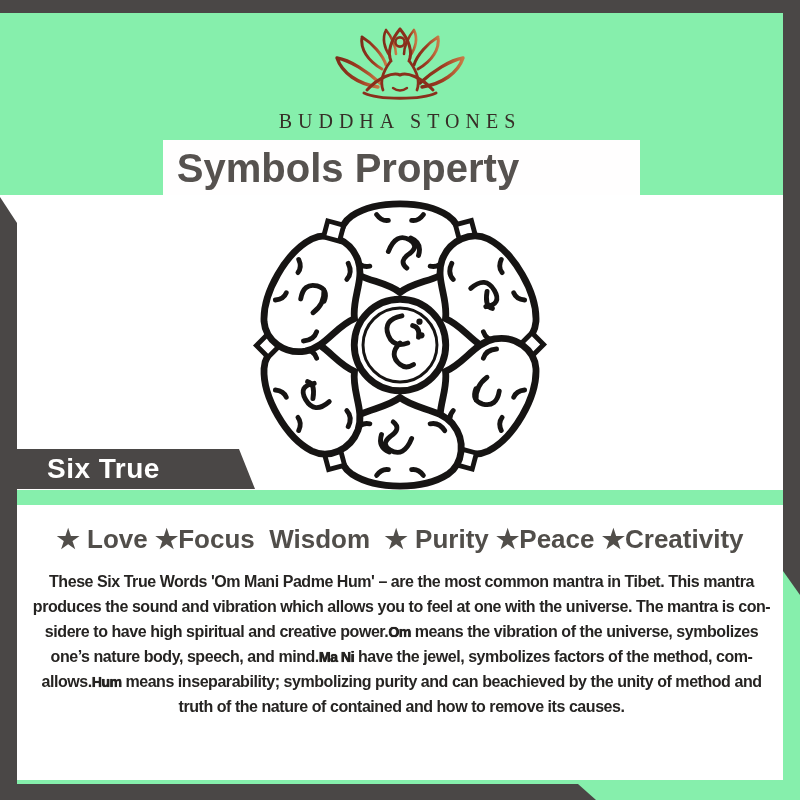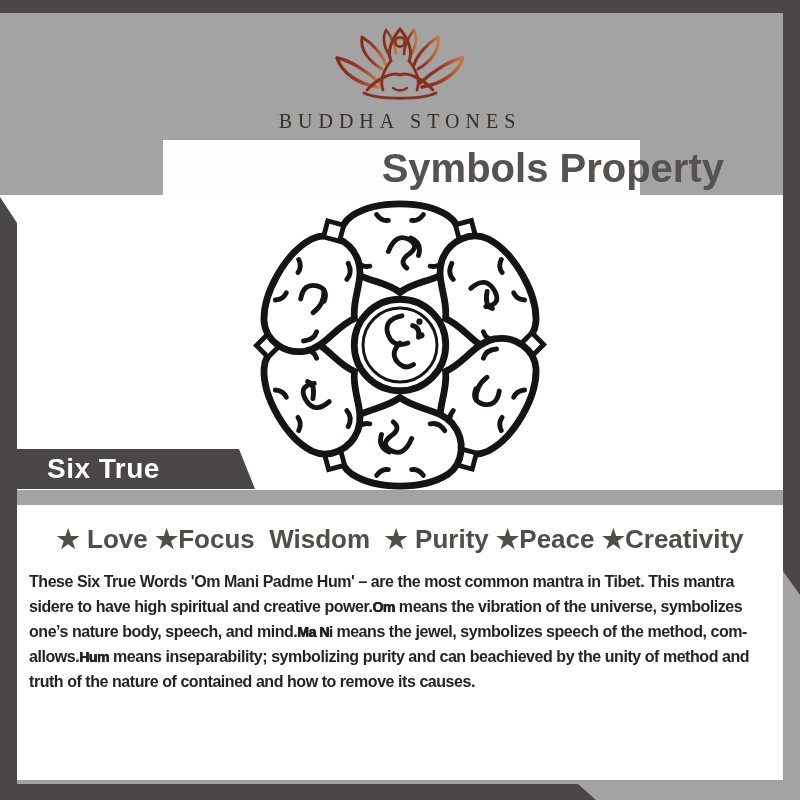--- a/index.html
+++ b/index.html
@@ -1,52 +1,52 @@
 <!DOCTYPE html>
 <html><head>
 <meta charset="utf-8">
 <style>
   html,body{margin:0;padding:0;}
   #stage{
     position:relative;width:800px;height:800px;overflow:hidden;
-    background:#a3a3a3;font-family:"Liberation Sans",sans-serif;
+    background:#86efac;font-family:"Liberation Sans",sans-serif;
   }
   
   .bar-top{position:absolute;left:0;top:0;width:800px;height:13px;background:#4a4746;}
   .strip-right{position:absolute;left:783px;top:13px;width:17px;height:582px;background:#4a4746;
     clip-path:polygon(0 0,100% 0,100% 100%,0 calc(100% - 24px));}
   .strip-left{position:absolute;left:0;top:197px;width:17px;height:603px;background:#4a4746;
     clip-path:polygon(0 0,100% 26px,100% 100%,0 100%);}
   .bar-bottom{position:absolute;left:0;top:784px;width:596px;height:16px;background:#4a4746;
     clip-path:polygon(0 0,578px 0,100% 100%,0 100%);}
   
   .logo{position:absolute;left:320px;top:26px;width:160px;height:82px;}
   .brand{position:absolute;left:0;top:110px;width:800px;text-align:center;
     font-family:"Liberation Serif",serif;font-size:20px;letter-spacing:6px;
     color:#362e27;font-weight:500;}
   
   .title-panel{position:absolute;left:163px;top:140px;width:477px;height:58px;background:#fffefe;}
-  .page-title{position:absolute;left:0;top:146px;width:696px;text-align:right;
-    font-size:40px;font-weight:bold;color:#56524f;letter-spacing:0px;padding-left:28px;}
+  .page-title{position:absolute;left:0;top:146px;width:696px;text-align:center;
+    font-size:40px;font-weight:bold;color:#56524f;letter-spacing:0px;}
   
   .main-panel{position:absolute;left:0px;top:195px;width:783px;height:295px;background:#ffffff;}
   .text-panel{position:absolute;left:17px;top:505px;width:766px;height:275px;background:#ffffff;}
   
   .mandala{position:absolute;left:252px;top:199px;width:296px;height:292px;}
   
   .banner{position:absolute;left:17px;top:449px;width:238px;height:40px;background:#4a4746;
     clip-path:polygon(0 0,222px 0,100% 100%,0 100%);}
   .banner span{display:block;padding-left:30px;line-height:40px;color:#ffffff;
     font-size:28px;font-weight:bold;letter-spacing:0.5px;}
   
   .star-heading{position:absolute;left:0;top:524px;width:800px;text-align:center;
     font-size:26px;font-weight:bold;color:#514e4a;white-space:pre;}
   .paragraph{position:absolute;left:29px;top:569px;width:745px;color:#262422;
     font-size:16px;font-weight:bold;letter-spacing:-0.45px;}
-  .paragraph .line{height:25px;line-height:25px;white-space:nowrap;}
+  .paragraph .line{height:25px;line-height:25px;white-space:nowrap;text-align:center;}
   .paragraph .kw{font-size:14px;text-shadow:0 0 0.8px #1a1918,0.4px 0 0 #1a1918;}
 </style>
 </head>
 <body>
 
 <div id="stage">
 
   <div class="bar-top"></div>
   <div class="strip-right"></div>
 
@@ -149,20 +149,21 @@
   </svg>
 
   <div class="banner">
     <span>Six True Words</span>
   </div>
 
   <div class="text-panel"></div>
   <div class="star-heading">★ Love ★Focus  Wisdom  ★ Purity ★Peace ★Creativity</div>
   <div class="paragraph">
       <div class="line"><span>These Six True Words 'Om Mani Padme Hum' – are the most common mantra in Tibet. This mantra</span></div>
+      <div class="line"><span>produces the sound and vibration which allows you to feel at one with the universe. The mantra is con-</span></div>
       <div class="line"><span>sidere to have high spiritual and creative power.</span><span class="kw">Om</span><span>  means the vibration of the universe, symbolizes</span></div>
-      <div class="line"><span>one’s nature body, speech, and mind.</span><span class="kw">Ma Ni</span><span> means the jewel, symbolizes speech of the method, com-</span></div>
+      <div class="line"><span>one’s nature body, speech, and mind.</span><span class="kw">Ma Ni</span><span> have the jewel, symbolizes factors of the method, com-</span></div>
       <div class="line"><span>allows.</span><span class="kw">Hum</span><span> means inseparability; symbolizing purity and can beachieved by the unity of method and</span></div>
       <div class="line"><span>truth of the nature of contained and how to remove its causes.</span></div>
     </div>
 
   <div class="bar-bottom"></div>
 </div>
 
 </body></html>

